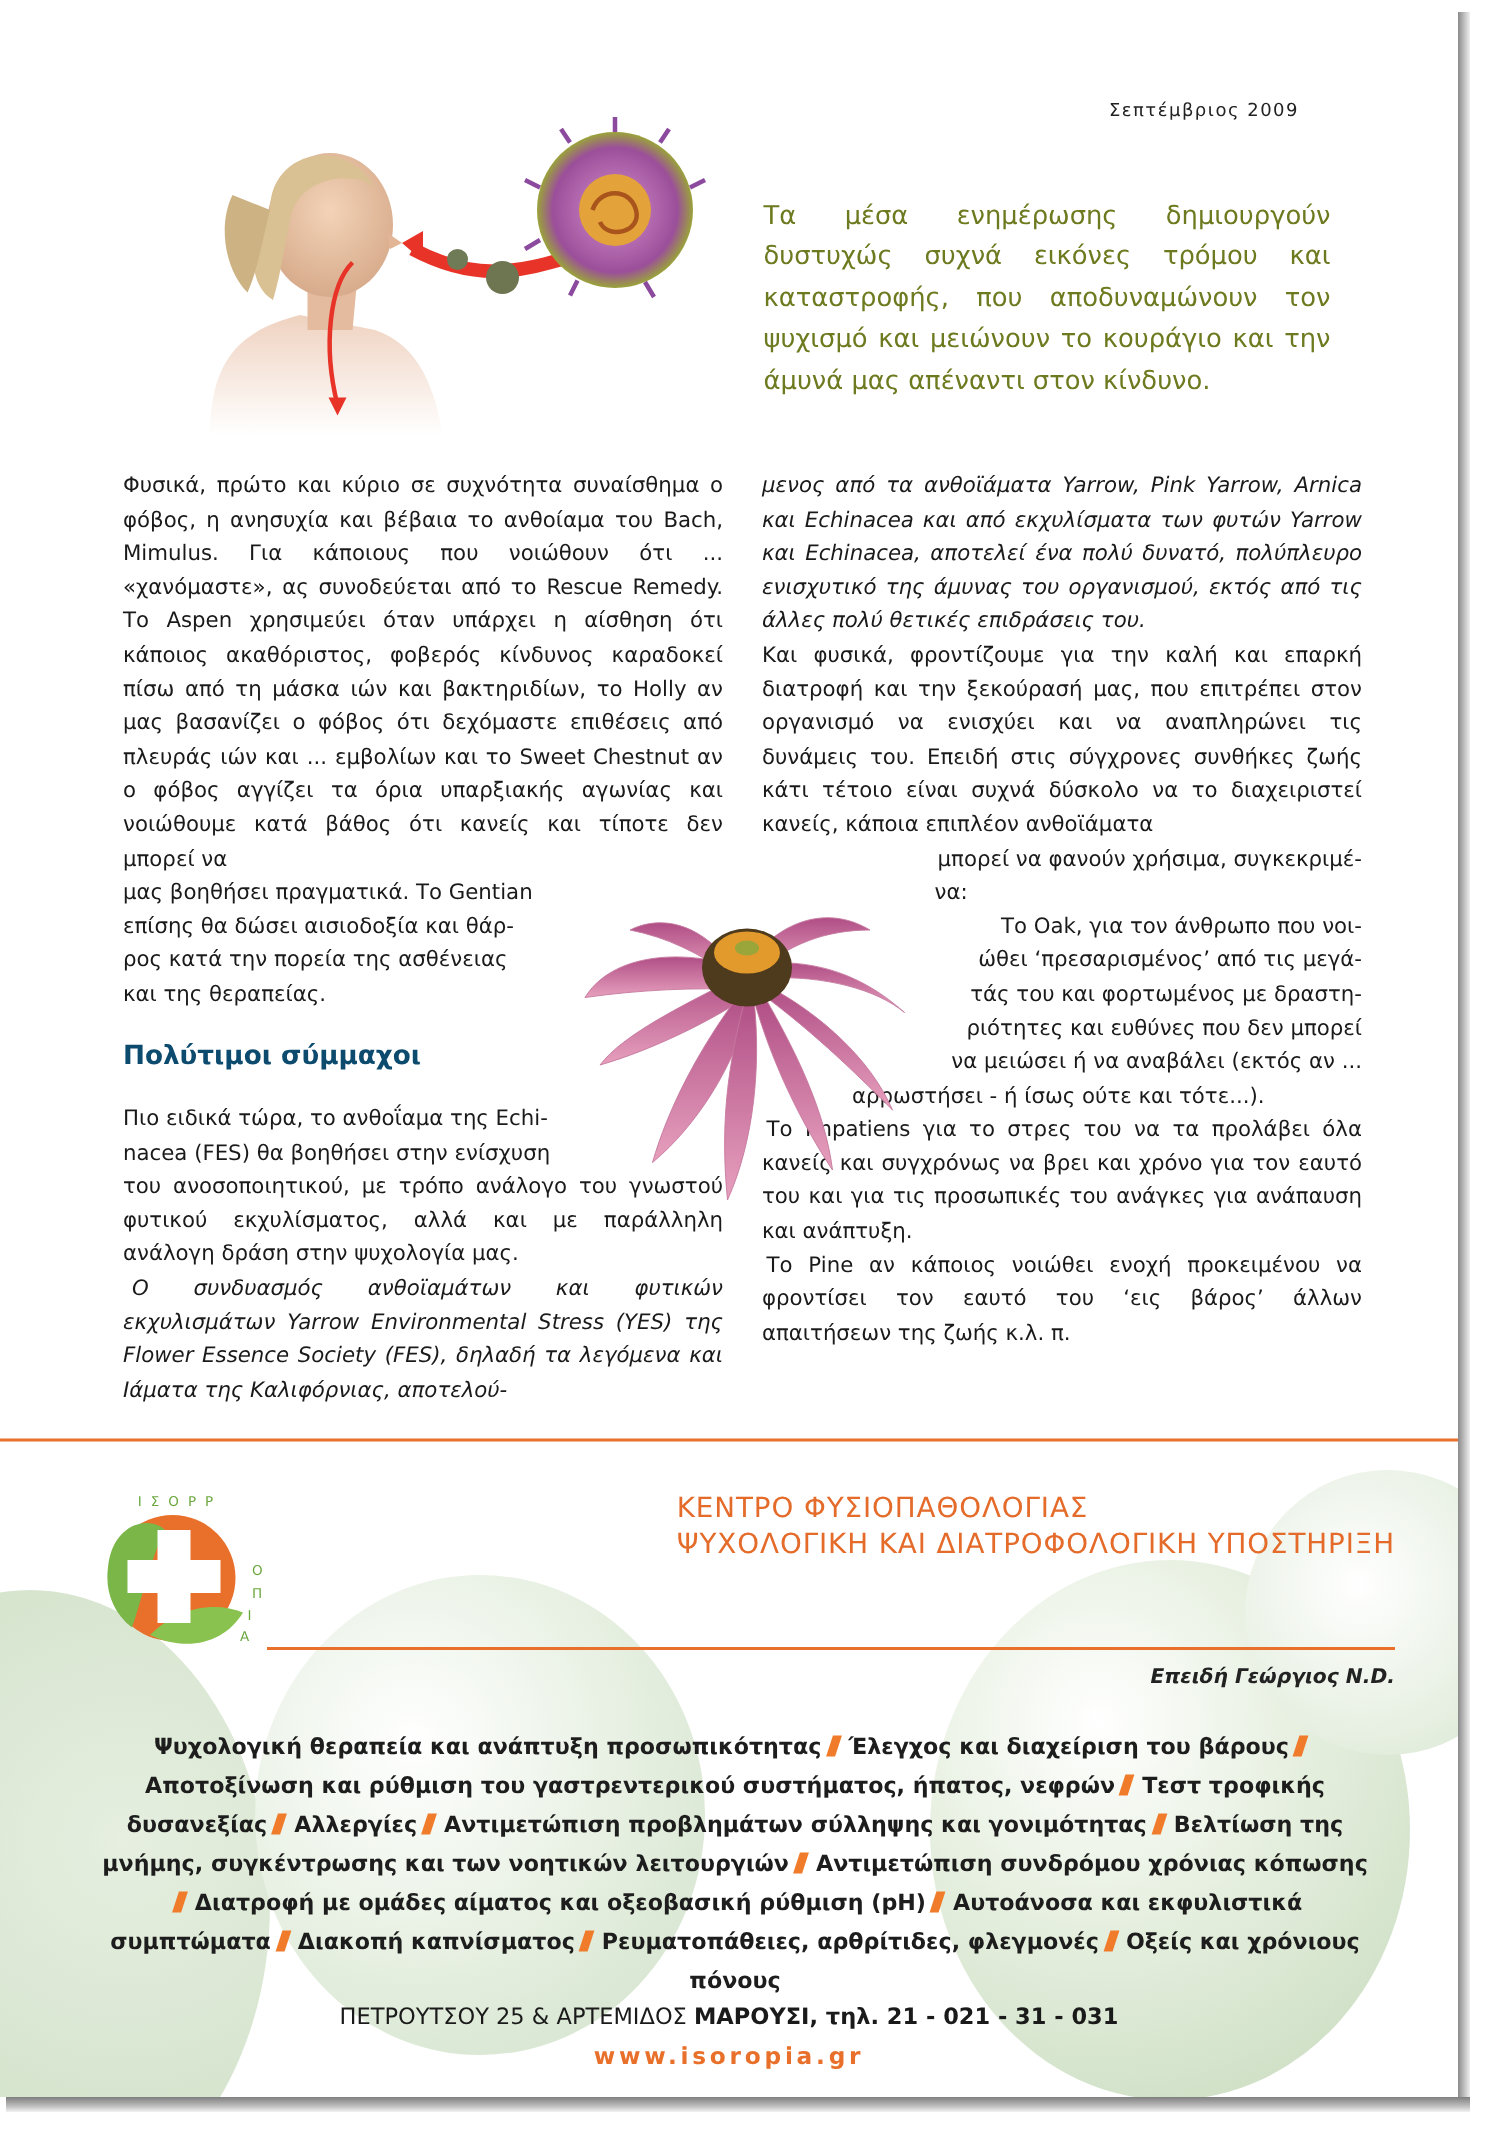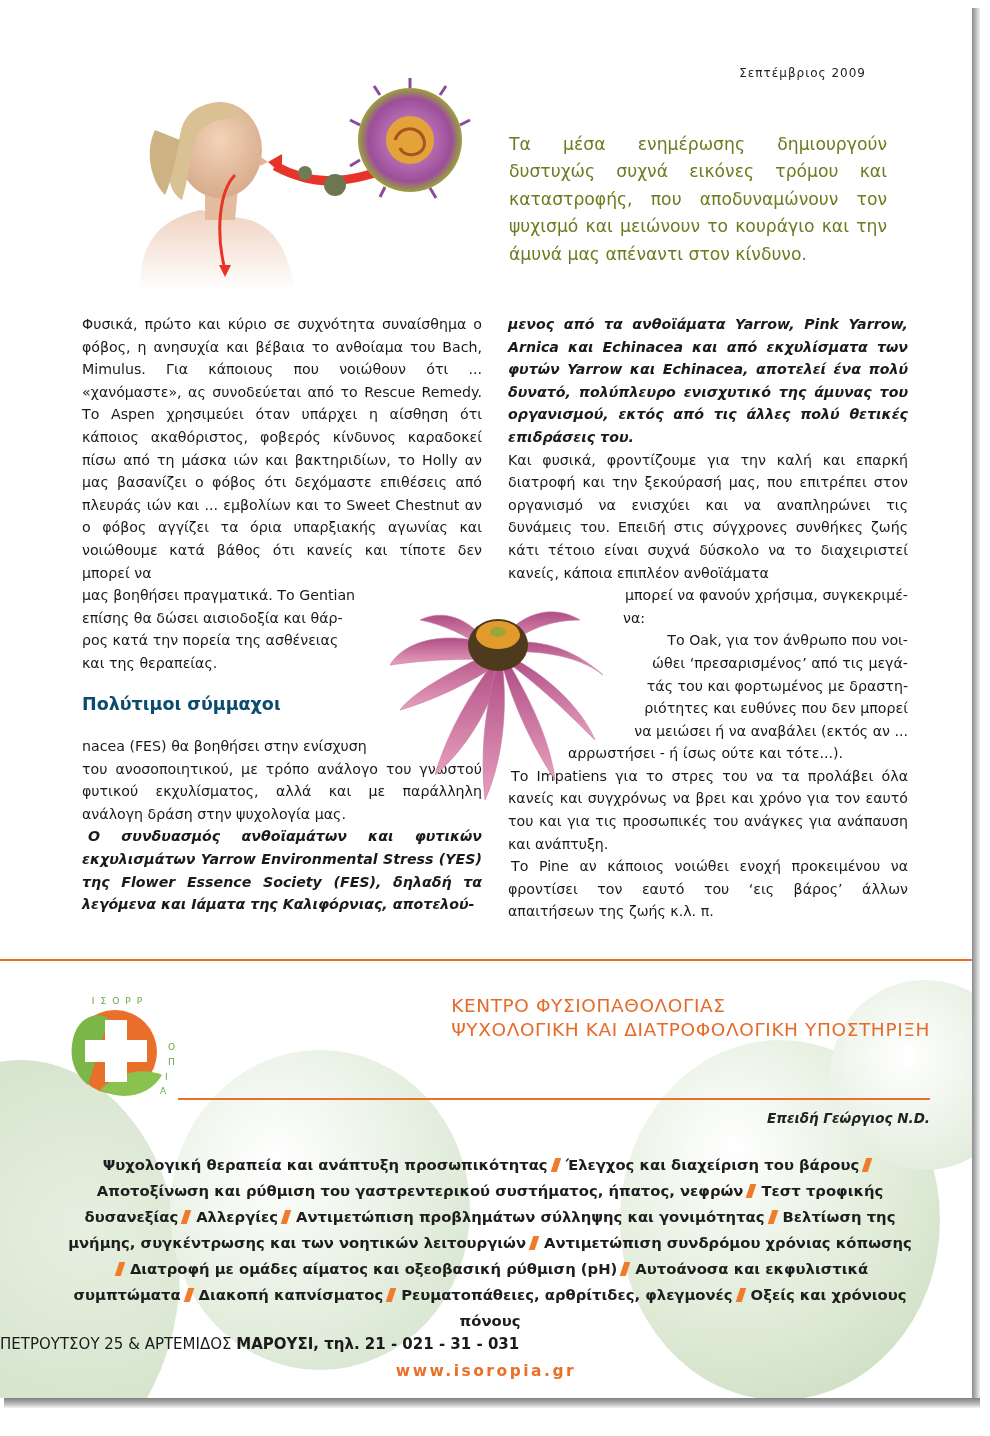--- a/index.html
+++ b/index.html
@@ -8,32 +8,32 @@
   .shadow-right { position:absolute; left:972px; top:8px; width:8px; height:1398px; background:linear-gradient(to right,#8a8a8a,#c8c8c8 60%,#f0f0f0); }
   .shadow-bottom { position:absolute; left:4px; top:1398px; width:976px; height:10px; background:linear-gradient(to bottom,#7f7f7f,#bdbdbd 60%,#f2f2f2); }
   .date { position:absolute; right:106px; top:66px; font-size:12px; letter-spacing:1px; color:#222; }
   .pull-quote { position:absolute; left:509px; top:131px; width:378px; font-size:17.2px; line-height:27.4px; color:#6e7a1f; text-align:justify; text-align-last:left; }
   .hero { position:absolute; left:110px; top:70px; width:390px; height:220px; }
   .col { position:absolute; font-size:14.2px; line-height:22.6px; color:#1a1a1a; }
   .col p { margin:0; }
   .col-left { left:82px; top:313px; width:400px; }
   .col-right { left:508px; top:313px; width:400px; }
   .just { text-align:justify; text-align-last:left; }
-  .bi { font-weight:bold; font-style:italic; }
+  .bi { font-weight:normal; font-style:italic; }
   .h2 { font-size:17.5px; font-weight:bold; margin:18px 0 20px 0 !important; color:#0c4a6e; }
   .flower { position:absolute; left:385px; top:590px; width:220px; height:215px; }
   .orange-rule { position:absolute; left:0; top:959px; width:972px; height:2px; background:#e9702a; }
   .bg-circle { position:absolute; border-radius:50%; }
   .logo { position:absolute; left:60px; top:990px; width:120px; height:120px; }
   .center-title { position:absolute; right:42px; top:994px; color:#e46b2a; font-size:18.5px; line-height:24px; letter-spacing:0.6px; }
   .thin-rule { position:absolute; left:178px; top:1098px; width:752px; height:1.5px; background:#e9702a; }
   .doctor { position:absolute; right:42px; top:1110px; font-size:13.5px; font-style:italic; font-weight:bold; color:#222; }
   .services { position:absolute; left:60px; top:1152px; width:860px; text-align:center; font-size:14.8px; line-height:26px; font-weight:bold; color:#1d1d1d; }
   .sep { display:inline-block; width:6px; height:14px; margin:0 7px -2px 5px; background:#f07b2a; transform:skewX(-18deg); }
-  .address { position:absolute; left:0; width:972px; top:1335px; font-size:15px; color:#1a1a1a; }
+  .address { position:absolute; left:0; width:972px; top:1335px; text-align:center; font-size:15px; color:#1a1a1a; }
   .address b { font-weight:bold; }
   .web { position:absolute; left:0; width:972px; top:1362px; text-align:center; font-size:15.5px; font-weight:bold; letter-spacing:2.5px; color:#e9702a; }
 </style>
 </head>
 <body>
 
 <div class="page">
 
   <div class="date">Σεπτέμβριος 2009</div>
 
@@ -87,20 +87,21 @@
 
   <div class="pull-quote">Τα μέσα ενημέρωσης δημιουργούν δυστυχώς συχνά εικόνες τρόμου και καταστροφής, που αποδυναμώνουν τον ψυχισμό και μειώνουν το κουράγιο και την άμυνά μας απέναντι στον κίνδυνο.</div>
 
   <div class="col col-left">
     <p class="just" style="width:400px;">Φυσικά, πρώτο και κύριο σε συχνότητα συναίσθημα ο φόβος, η ανησυχία και βέβαια το ανθοίαμα του Bach, Mimulus. Για κάποιους που νοιώθουν ότι ... «χανόμαστε», ας συνοδεύεται από το Rescue Remedy. Το Aspen χρησιμεύει όταν υπάρχει η αίσθηση ότι κάποιος ακαθόριστος, φοβερός κίνδυνος καραδοκεί πίσω από τη μάσκα ιών και βακτηριδίων, το Holly αν μας βασανίζει ο φόβος ότι δεχόμαστε επιθέσεις από πλευράς ιών και ... εμβολίων και το Sweet Chestnut αν ο φόβος αγγίζει τα όρια υπαρξιακής αγωνίας και νοιώθουμε κατά βάθος ότι κανείς και τίποτε δεν μπορεί να</p>
     <p>μας βοηθήσει πραγματικά. Το Gentian</p>
     <p>επίσης θα δώσει αισιοδοξία και θάρ-</p>
     <p>ρος κατά την πορεία της ασθένειας</p>
     <p>και της θεραπείας.</p>
     <p class="h2">Πολύτιμοι σύμμαχοι</p>
+    <p>Πιο ειδικά τώρα, το ανθοΐαμα της Echi-</p>
     <p>nacea (FES) θα βοηθήσει στην ενίσχυση</p>
     <p class="just">του ανοσοποιητικού, με τρόπο ανάλογο του γνωστού φυτικού εκχυλίσματος, αλλά και με παράλληλη ανάλογη δράση στην ψυχολογία μας.</p>
     <p class="just bi" style="text-indent:6px;">Ο συνδυασμός ανθοϊαμάτων και φυτικών εκχυλισμάτων Yarrow Environmental Stress (YES) της Flower Essence Society (FES), δηλαδή τα λεγόμενα και Ιάματα της Καλιφόρνιας, αποτελού-</p>
   </div>
 
   <div class="col col-right">
     <p class="just bi">μενος από τα ανθοϊάματα Yarrow, Pink Yarrow, Arnica και Echinacea και από εκχυλίσματα των φυτών Yarrow και Echinacea, αποτελεί ένα πολύ δυνατό, πολύπλευρο ενισχυτικό της άμυνας του οργανισμού, εκτός από τις άλλες πολύ θετικές επιδράσεις του.</p>
     <p class="just">Και φυσικά, φροντίζουμε για την καλή και επαρκή διατροφή και την ξεκούρασή μας, που επιτρέπει στον οργανισμό να ενισχύει και να αναπληρώνει τις δυνάμεις του. Επειδή στις σύγχρονες συνθήκες ζωής κάτι τέτοιο είναι συχνά δύσκολο να το διαχειριστεί κανείς, κάποια επιπλέον ανθοϊάματα</p>
     <p style="text-align:right;">μπορεί να φανούν χρήσιμα, συγκεκριμέ-</p>
     <p style="padding-left:115px;">να:</p>

